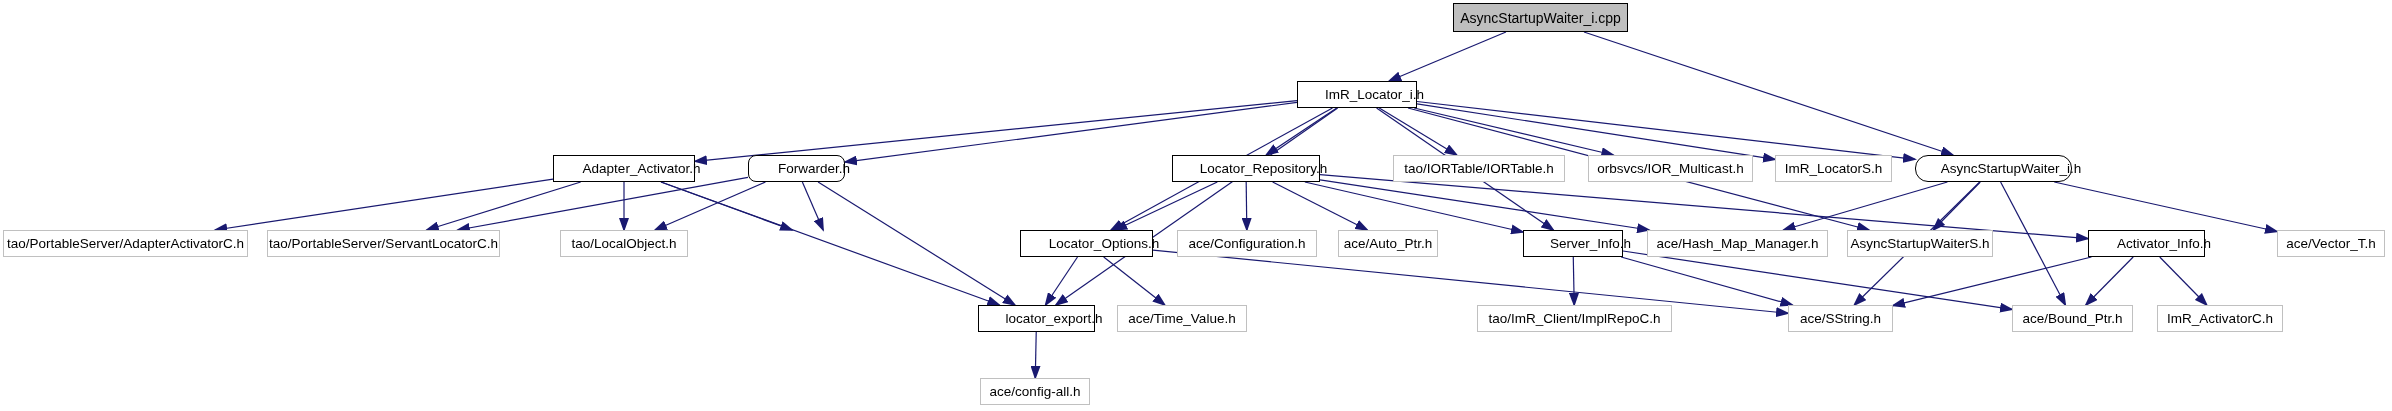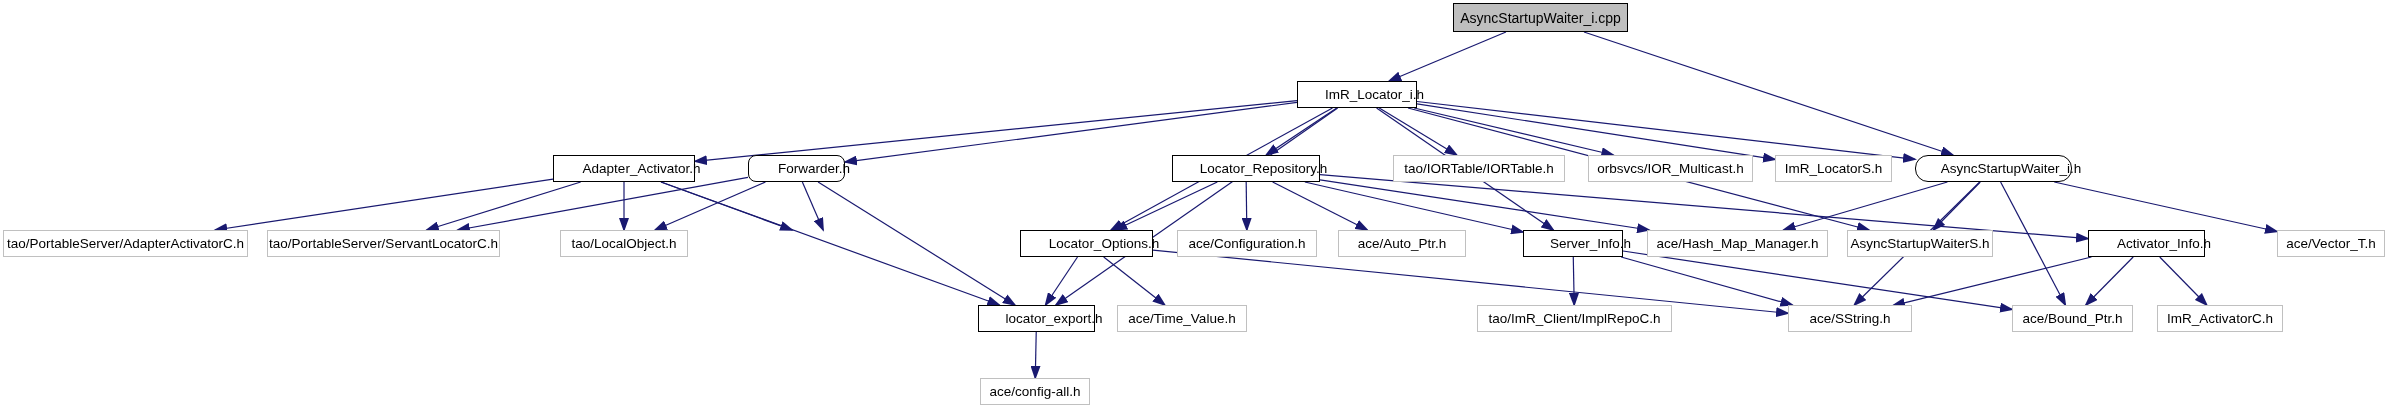--- a/index.html
+++ b/index.html
@@ -103,26 +103,26 @@
   <div class="node internal" style="left:1172px;top:155px;width:148px;">Locator_Repository.h</div>
   <div class="node" style="left:1588px;top:155px;width:165px;">orbsvcs/IOR_Multicast.h</div>
   <div class="node" style="left:1393px;top:155px;width:172px;">tao/IORTable/IORTable.h</div>
   <div class="node" style="left:1775px;top:155px;width:117px;text-align:center;">ImR_LocatorS.h</div>
   <div class="node internal" style="left:1915px;top:155px;width:157px;border-radius:13px;">AsyncStartupWaiter_i.h</div>
   <div class="node" style="left:3px;top:230px;width:245px;text-align:right;">tao/PortableServer/AdapterActivatorC.h</div>
   <div class="node" style="left:267px;top:230px;width:233px;">tao/PortableServer/ServantLocatorC.h</div>
   <div class="node" style="left:560px;top:230px;width:128px;">tao/LocalObject.h</div>
   <div class="node internal" style="left:1020px;top:230px;width:133px;">Locator_Options.h</div>
   <div class="node" style="left:1177px;top:230px;width:140px;">ace/Configuration.h</div>
-  <div class="node" style="left:1338px;top:230px;width:128px;">ace/Auto_Ptr.h</div>
+  <div class="node" style="left:1338px;top:230px;width:100px;">ace/Auto_Ptr.h</div>
   <div class="node internal" style="left:1523px;top:230px;width:100px;">Server_Info.h</div>
   <div class="node" style="left:1647px;top:230px;width:181px;">ace/Hash_Map_Manager.h</div>
   <div class="node" style="left:1847px;top:230px;width:146px;">AsyncStartupWaiterS.h</div>
   <div class="node internal" style="left:2088px;top:230px;width:117px;">Activator_Info.h</div>
   <div class="node" style="left:2277px;top:230px;width:108px;">ace/Vector_T.h</div>
   <div class="node internal" style="left:978px;top:305px;width:117px;">locator_export.h</div>
   <div class="node" style="left:1117px;top:305px;width:130px;">ace/Time_Value.h</div>
   <div class="node" style="left:1477px;top:305px;width:195px;">tao/ImR_Client/ImplRepoC.h</div>
-  <div class="node" style="left:1788px;top:305px;width:124px;">ace/SString.h</div>
+  <div class="node" style="left:1788px;top:305px;width:105px;">ace/SString.h</div>
   <div class="node" style="left:2012px;top:305px;width:121px;">ace/Bound_Ptr.h</div>
   <div class="node" style="left:2157px;top:305px;width:126px;">ImR_ActivatorC.h</div>
   <div class="node" style="left:980px;top:378px;width:110px;">ace/config-all.h</div>
 </div>
 
 </body></html>

